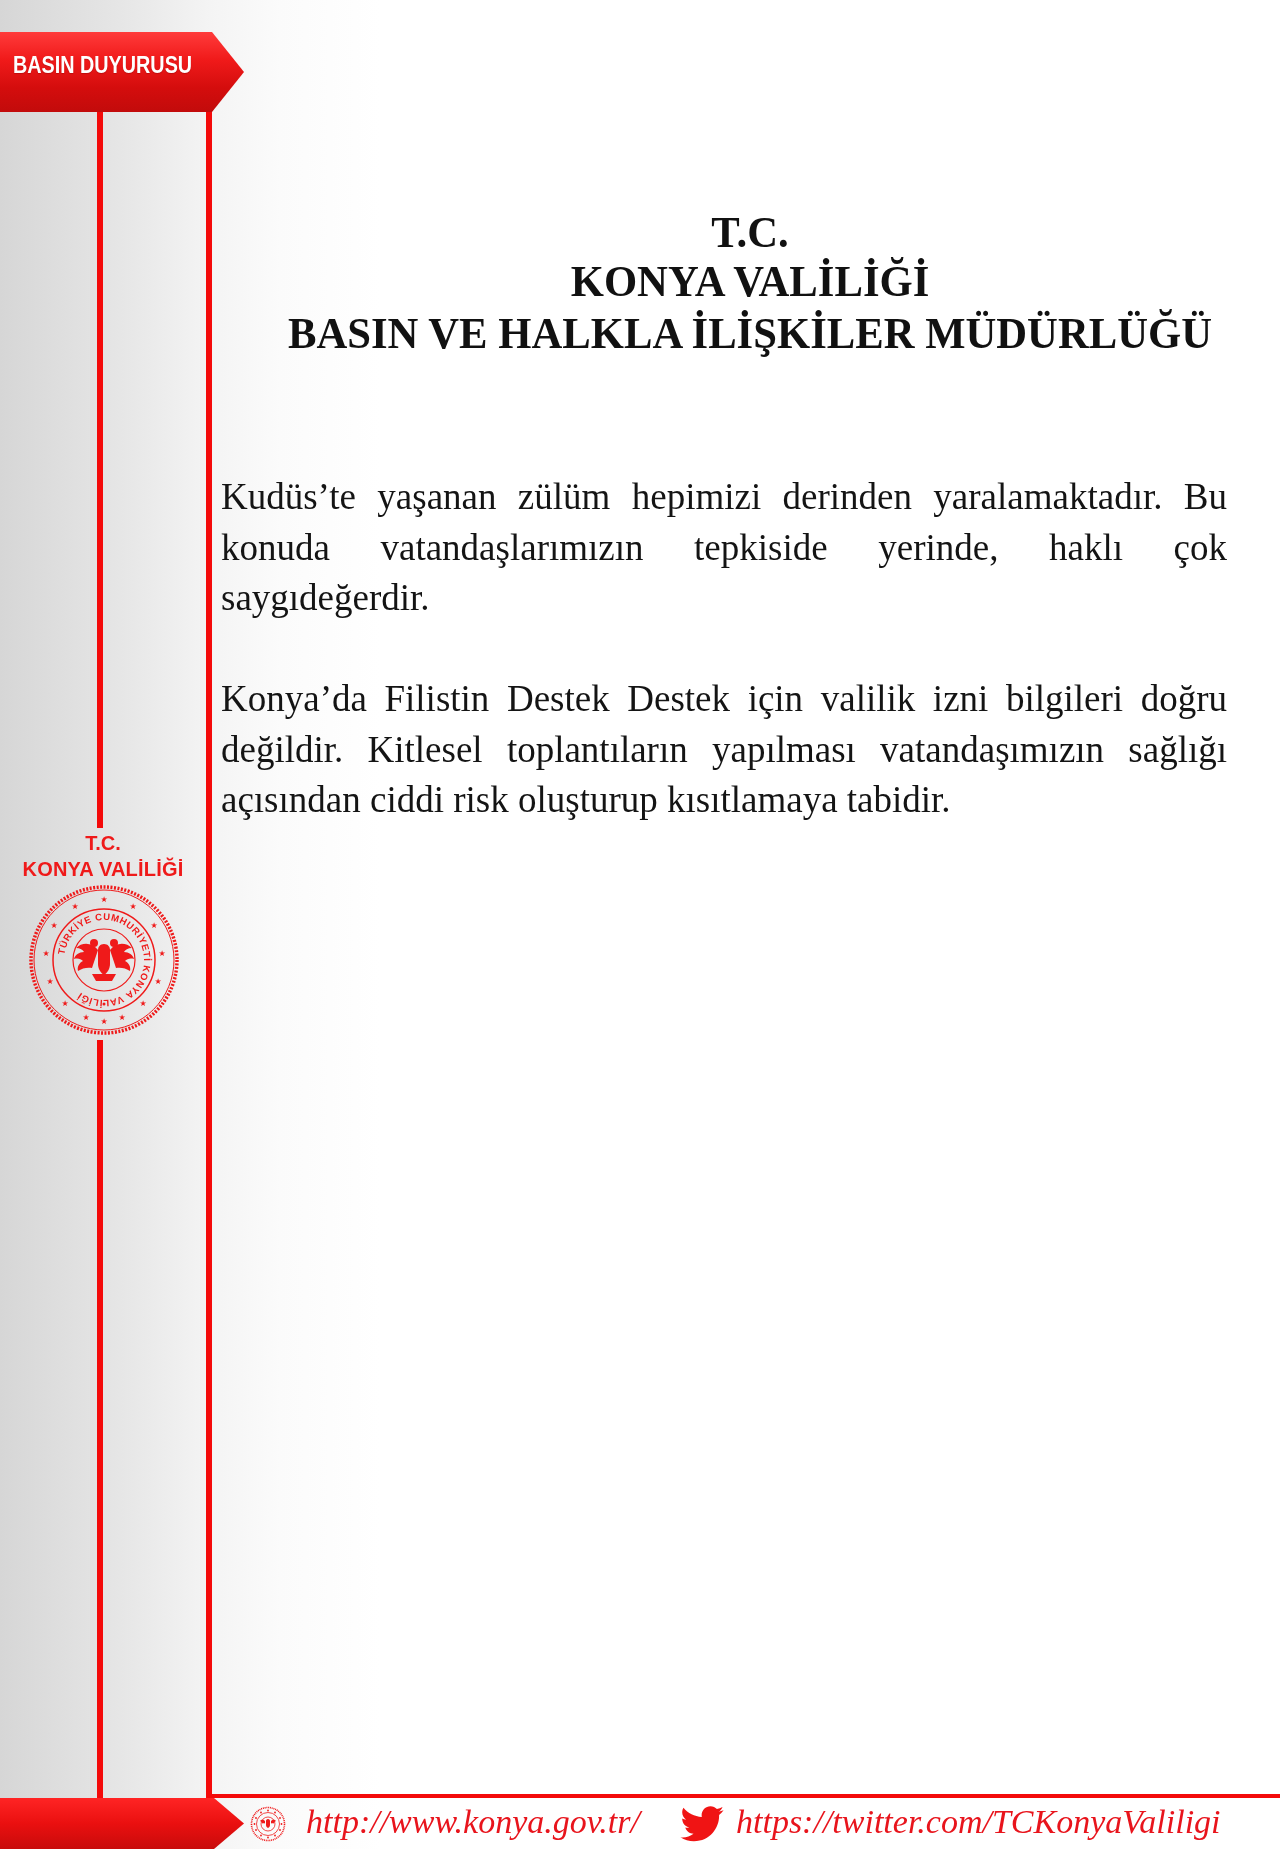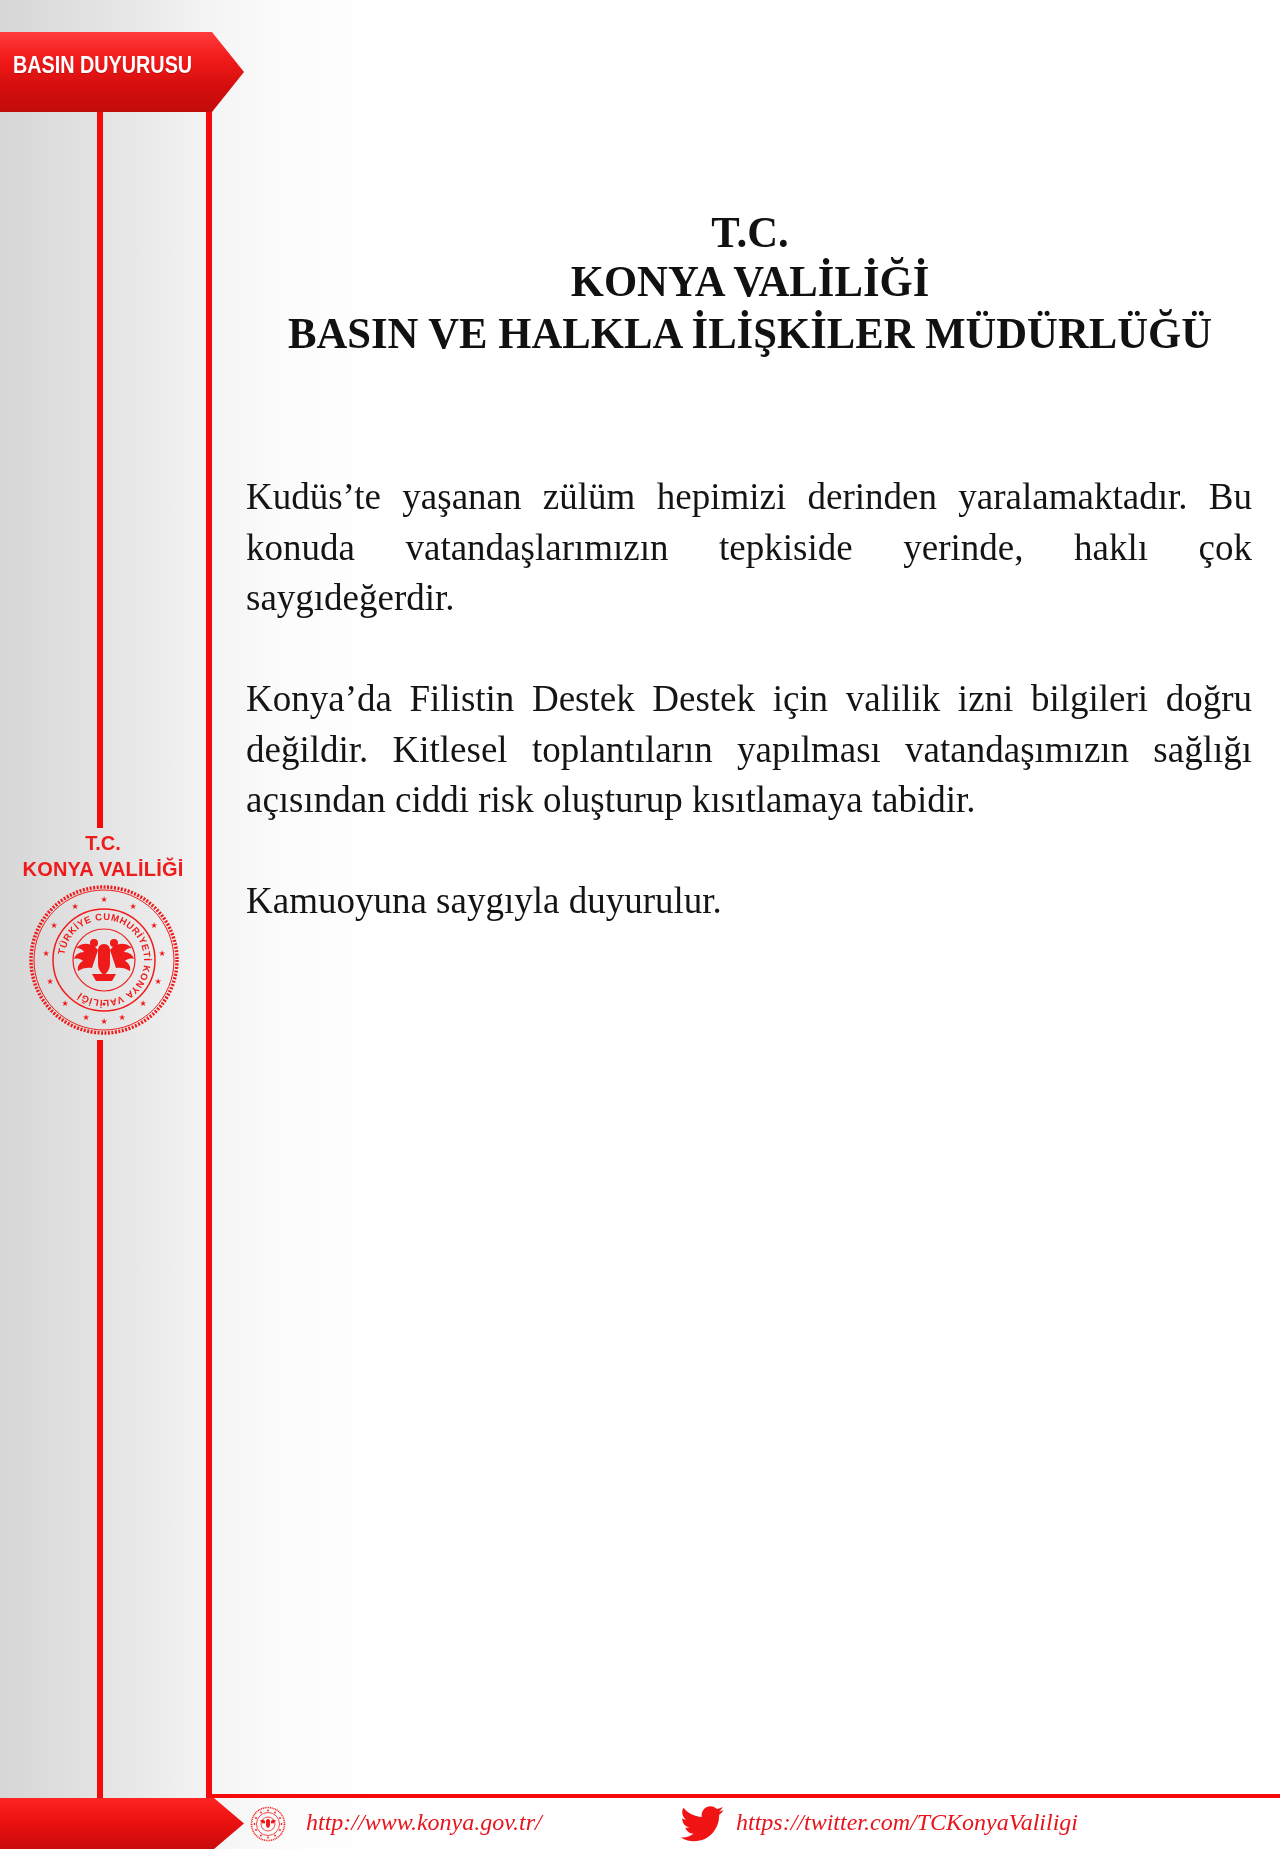--- a/index.html
+++ b/index.html
@@ -44,37 +44,37 @@
     position: absolute; left: 240px; width: 1020px; text-align: center;
     font-family: "Liberation Serif", serif; font-weight: bold; color: #111111;
     font-size: 44px; line-height: 52px; transform: scaleX(0.97);
   }
   .title.l1 { top: 207px; }
   .title.l2 { top: 256px; }
   .title.l3 { top: 308px; }
 
   
   .body-text {
-    position: absolute; left: 246px; top: 472px; width: 1006px;
+    position: absolute; left: 221px; top: 472px; width: 1006px;
     font-family: "Liberation Serif", serif; font-size: 37px; line-height: 50.5px;
     color: #141414; text-align: justify;
   }
   .body-text p { margin: 0 0 50.5px 0; }
 
   
   .footer-hline { position: absolute; left: 206px; top: 1794px; width: 1074px; height: 4px; background: #f40a0a; }
   .footer-band {
     position: absolute; left: 0; top: 1798px; width: 244px; height: 51px;
     background: linear-gradient(to bottom, #ff2424 0%, #ea1010 50%, #c80b0b 100%);
     clip-path: polygon(0 0, 214px 0, 244px 50%, 214px 100%, 0 100%);
   }
   .footer-seal { position: absolute; left: 250px; top: 1806px; width: 36px; height: 36px; }
   .footer-link {
     position: absolute; top: 1802px; font-family: "Liberation Serif", serif; font-style: italic;
-    font-size: 24px; line-height: 40px; color: #e8141c; white-space: nowrap; text-decoration: none;
+    font-size: 34px; line-height: 40px; color: #e8141c; white-space: nowrap; text-decoration: none;
   }
   .footer-link.web { left: 306px; }
   .footer-link.tw { left: 736px; }
   .twitter-icon { position: absolute; left: 680px; top: 1806px; width: 44px; height: 36px; }
 </style>
 </head>
 <body>
 
 <div class="banner"></div>
 <div class="banner-label">BASIN DUYURUSU</div>
@@ -126,21 +126,20 @@
   <circle cx="76" cy="120" r="1.5" fill="#ef1a1a"></circle>
 </svg>
 
 <div class="title l1">T.C.</div>
 <div class="title l2">KONYA VALİLİĞİ</div>
 <div class="title l3">BASIN VE HALKLA İLİŞKİLER MÜDÜRLÜĞÜ</div>
 
 <div class="body-text">
   <p>Kudüs’te yaşanan zülüm hepimizi derinden yaralamaktadır. Bu konuda vatandaşlarımızın tepkiside yerinde, haklı çok saygıdeğerdir.</p>
   <p>Konya’da Filistin Destek Destek için valilik izni bilgileri doğru değildir. Kitlesel toplantıların yapılması vatandaşımızın sağlığı açısından ciddi risk oluşturup kısıtlamaya tabidir.</p>
-  <p>Kamuoyuna saygıyla duyurulur.</p>
 </div>
 
 <div class="footer-hline"></div>
 <div class="footer-band"></div>
 
 <svg class="footer-seal" viewBox="0 0 36 36" xmlns="http://www.w3.org/2000/svg">
   <circle cx="18" cy="18" r="16.5" fill="none" stroke="#ef1a1a" stroke-width="1.6" stroke-dasharray="1 0.8"></circle>
   <circle cx="18" cy="18" r="11.5" fill="none" stroke="#ef1a1a" stroke-width="0.8"></circle>
   <circle cx="18" cy="18" r="7" fill="none" stroke="#ef1a1a" stroke-width="0.8"></circle>
   <path d="M18 13 c-1.5 0 -2 1 -2 2 l0 4 c0 1.5 1 2.5 2 3 c1 -0.5 2 -1.5 2 -3 l0 -4 c0 -1 -0.5 -2 -2 -2z M15 15 c-2 -2 -4 -1 -5 0 c1.5 0.5 2 1.5 2 2.5 c1 -0.5 2 -0.5 3 0z M21 15 c2 -2 4 -1 5 0 c-1.5 0.5 -2 1.5 -2 2.5 c-1 -0.5 -2 -0.5 -3 0z" fill="#ef1a1a"></path>

